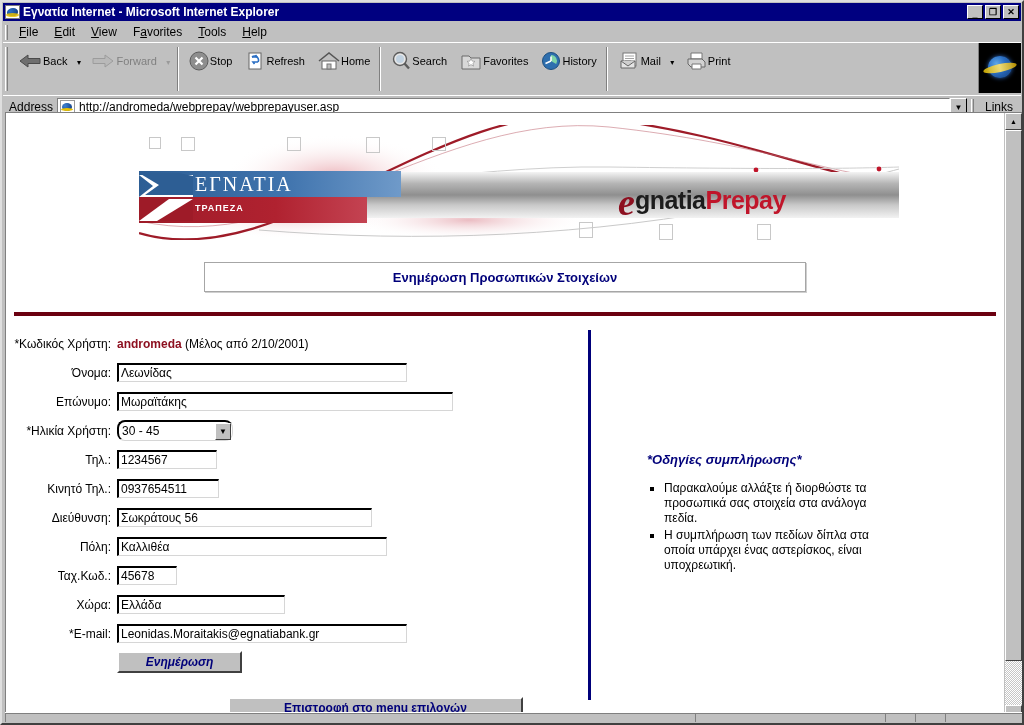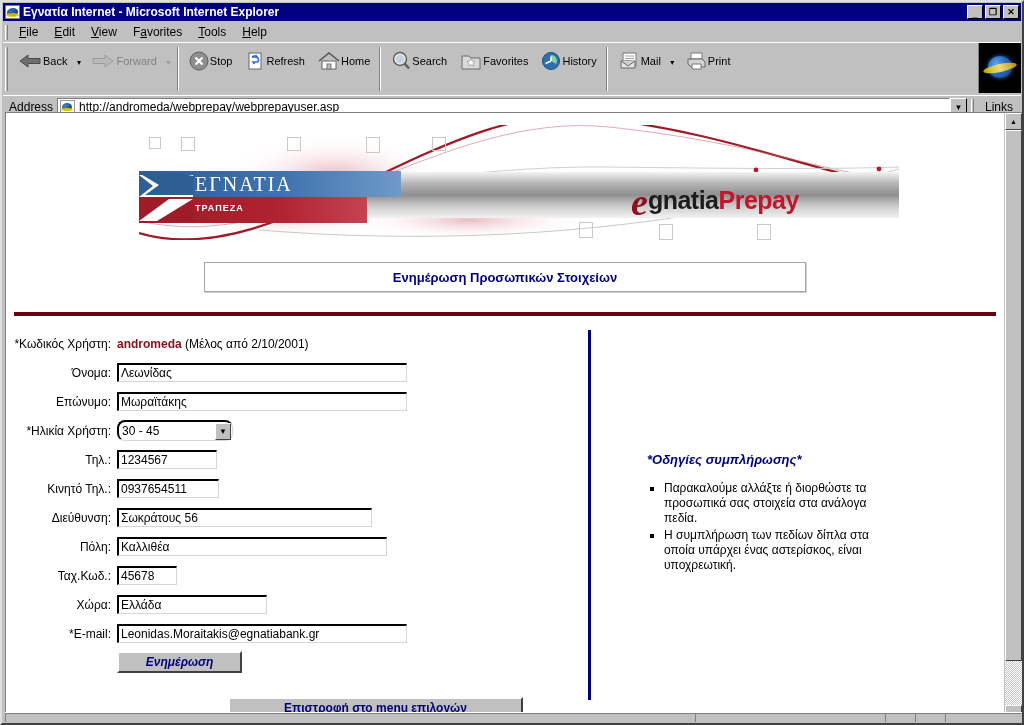--- a/index.html
+++ b/index.html
@@ -203,21 +203,21 @@
   }
   .logo-wedge{
     position:absolute;left:0;top:46px;width:66px;height:52px;z-index:5;
   }
   .grayband{
     position:absolute;left:210px;top:47px;width:550px;height:46px;
     background:linear-gradient(180deg,#f4f4f4 0%,#b5b5b5 25%,#8f8f8f 50%,#c9c9c9 72%,#f2f2f2 100%);
     z-index:2;
   }
   .prepay{
-    position:absolute;left:492px;top:58px;z-index:6;
+    position:absolute;left:479px;top:58px;z-index:6;
     white-space:nowrap;line-height:1;
   }
   .prepay .e{
     font-family:"Liberation Serif","DejaVu Serif",serif;
     font-size:38px;font-style:italic;font-weight:bold;color:#8d1020;
     vertical-align:-6px;
   }
   .prepay .gnatia{
     font-family:"Liberation Sans",sans-serif;
     font-size:25px;font-weight:bold;color:#1c1c1c;letter-spacing:-0.5px;
@@ -596,21 +596,21 @@
             </div>
           </div>
 
           <div class="frow">
             <div class="flabel">Όνομα:</div>
             <div class="txtin" style="width:290px;">Λεωνίδας</div>
           </div>
 
           <div class="frow">
             <div class="flabel">Επώνυμο:</div>
-            <div class="txtin" style="width:290px;">Μωραϊτάκης</div>
+            <div class="txtin" style="width:336px;">Μωραϊτάκης</div>
           </div>
 
           <div class="frow">
             <div class="flabel">*Ηλικία Χρήστη:</div>
             <div class="sel" style="width:116px;">
               <span>30 - 45</span>
               <span class="arrowbox">▼</span>
             </div>
           </div>
 
@@ -634,21 +634,21 @@
             <div class="txtin" style="width:270px;">Καλλιθέα</div>
           </div>
 
           <div class="frow">
             <div class="flabel">Ταχ.Κωδ.:</div>
             <div class="txtin" style="width:60px;">45678</div>
           </div>
 
           <div class="frow">
             <div class="flabel">Χώρα:</div>
-            <div class="txtin" style="width:150px;">Ελλάδα</div>
+            <div class="txtin" style="width:168px;">Ελλάδα</div>
           </div>
 
           <div class="frow">
             <div class="flabel">*E-mail:</div>
             <div class="txtin" style="width:290px;">Leonidas.Moraitakis@egnatiabank.gr</div>
           </div>
 
           <div class="submit-row">
             <div class="spacer"></div>
             <div class="btn95 btn-update">Ενημέρωση</div>

